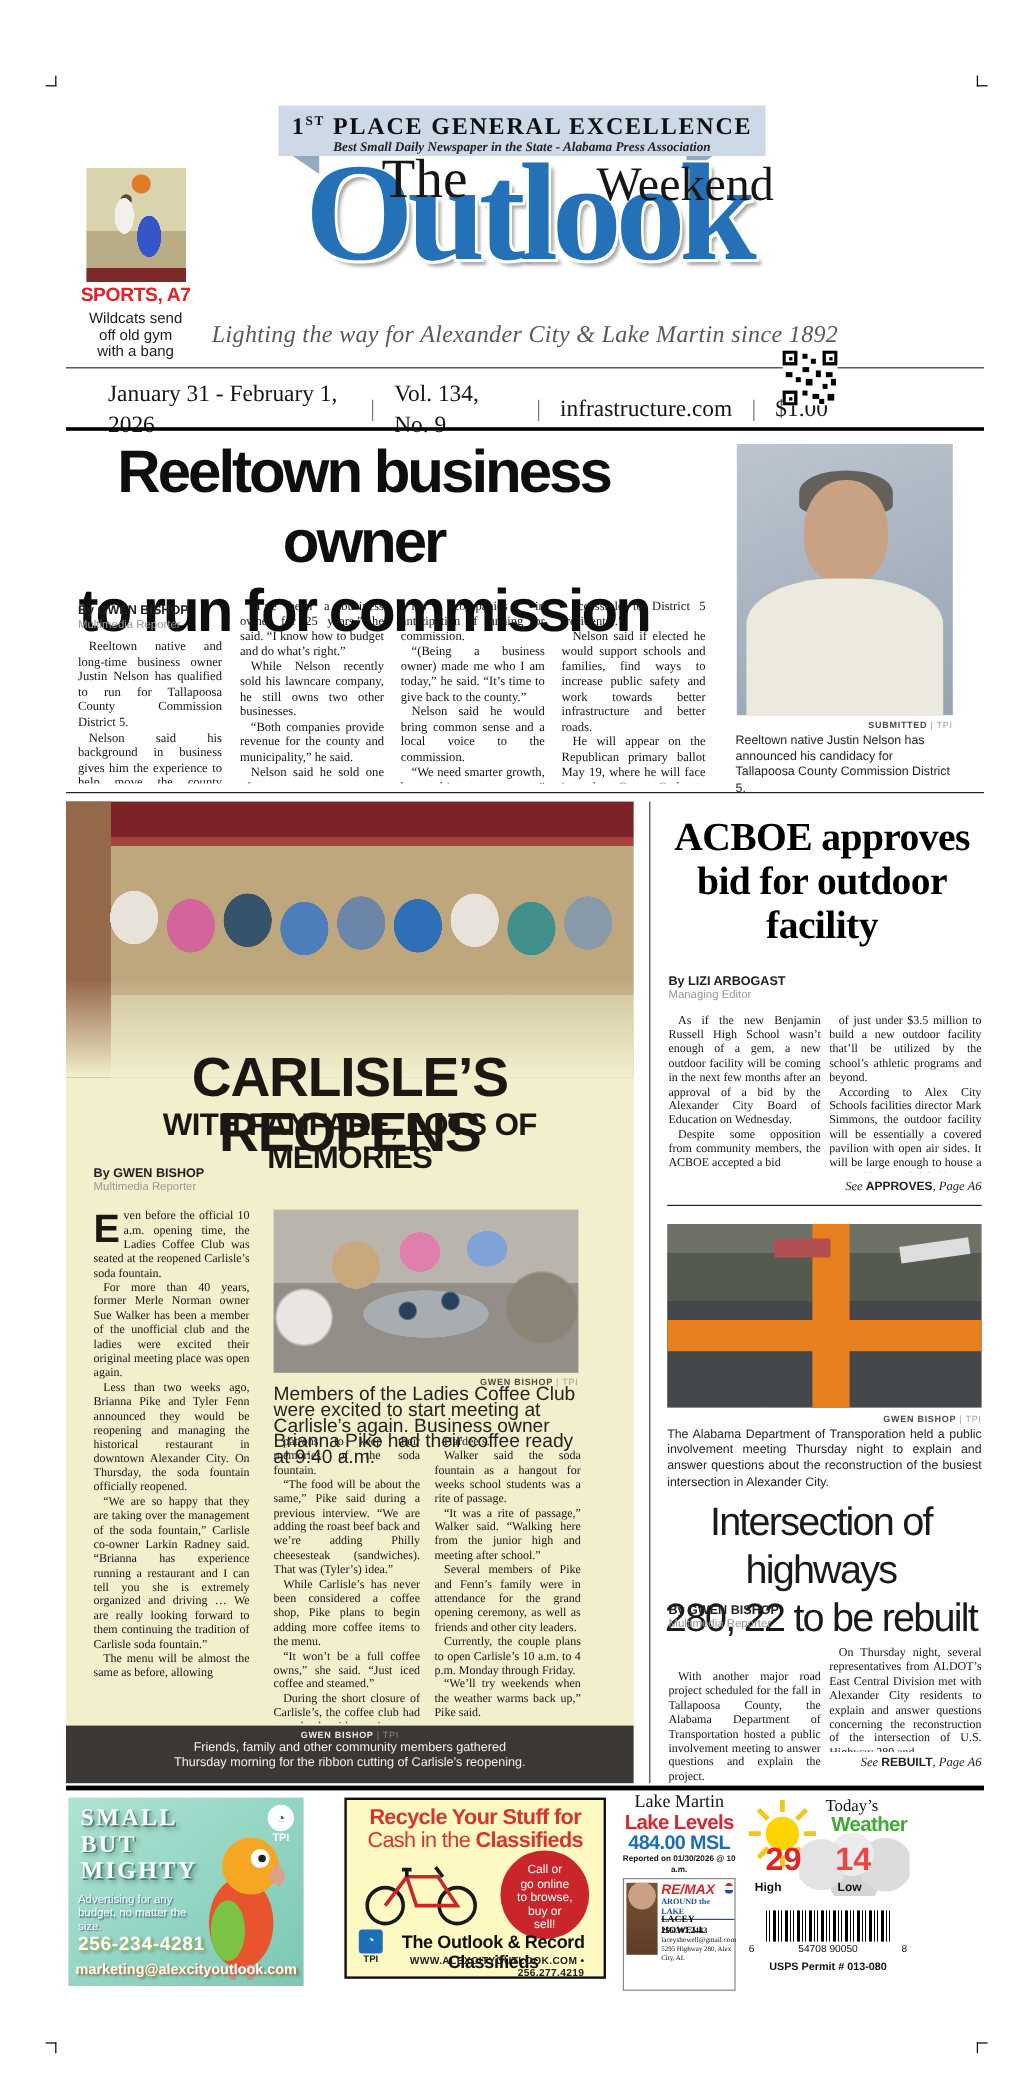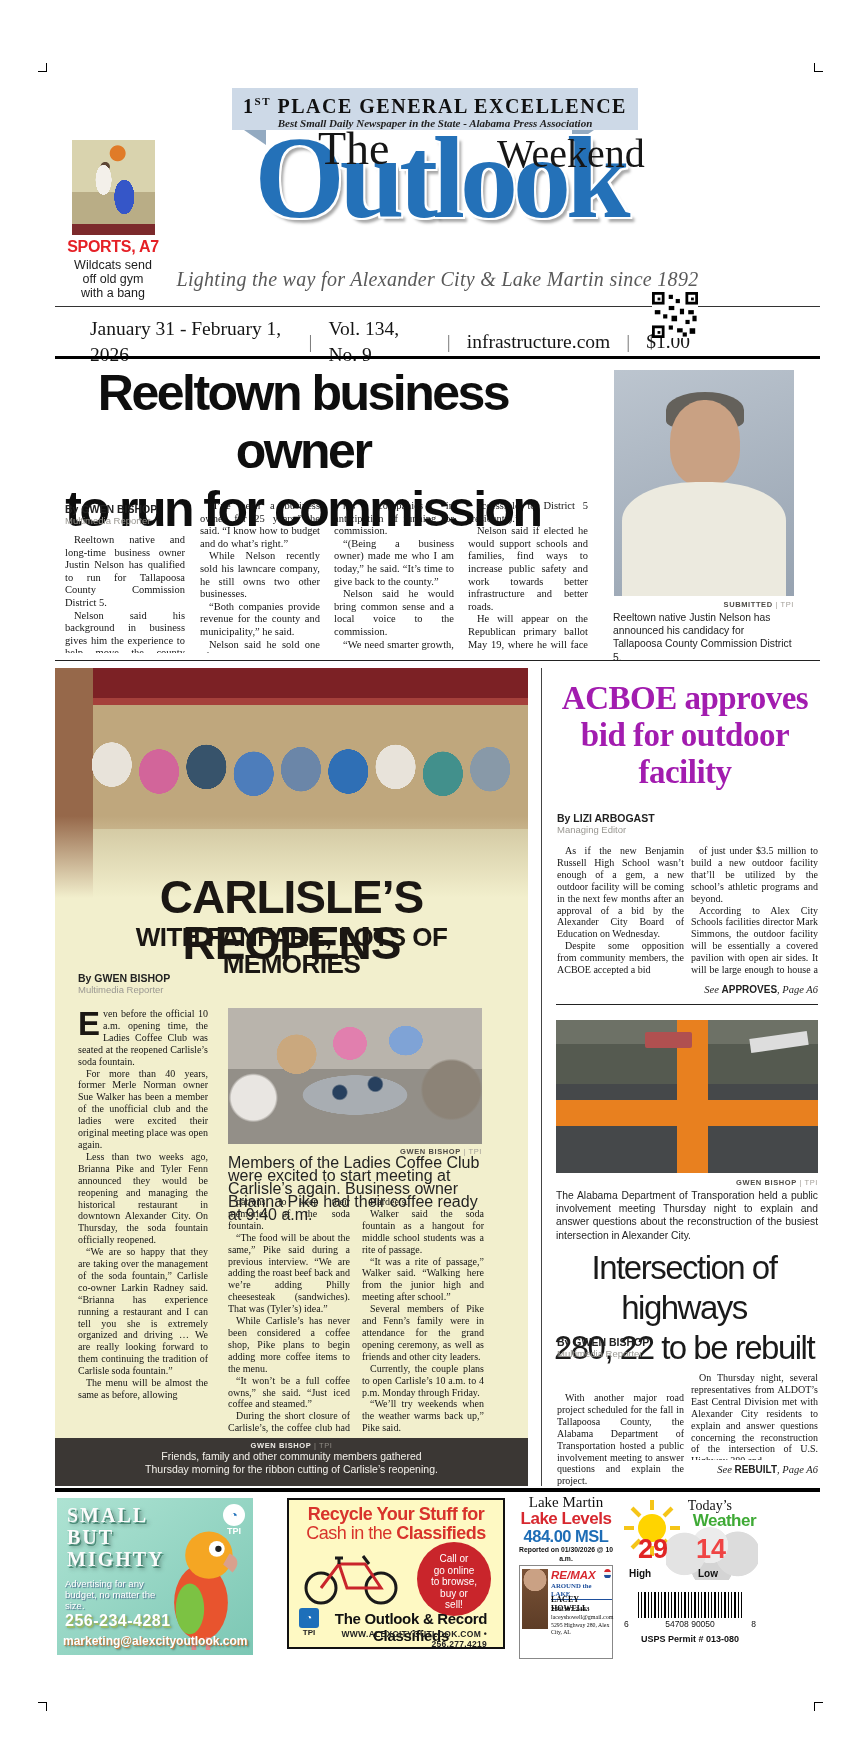--- a/index.html
+++ b/index.html
@@ -120,21 +120,21 @@
 #feat-col2{left:173px;top:528px;width:122px;height:240px}
 #feat-col3{left:307px;top:528px;width:122px;height:240px}
 #feat-bar{position:absolute;left:0;top:770px;width:473px;height:48px;background:#3b3734;
  text-align:center;padding-top:3px}
 #feat-bar .credit2{font:bold 7.5px/9px "Liberation Sans",sans-serif;color:#efece6;letter-spacing:.6px}
 #feat-bar .credit2 .org{color:#8f8b84;font-weight:normal}
 #feat-bar .bcap{font:10.5px/13px "Liberation Sans",sans-serif;color:#f4f1ea}
 
 
 #vrule{left:541px;top:668px;width:1px;height:818px;background:#444}
-#acboe-h{left:551px;top:680px;width:268px;text-align:center;color:#a21caf;
+#acboe-h{left:551px;top:680px;width:268px;text-align:center;color:#000000;
  font:bold 33px/37px "Liberation Serif",serif;letter-spacing:-.5px}
 #acboe-h div{display:block}
 #acboe-byline{left:557px;top:812px}
 .rcol{position:absolute;width:127px;font:10px/11.9px "Liberation Serif",serif;
  text-align:justify;overflow:hidden;color:#141414}
 .rcol p{margin:0;text-indent:8px}
 #acboe-col1{left:557px;top:845px;height:138px}
 #acboe-col2{left:691px;top:845px;height:132px}
 .jump{position:absolute;text-align:right;font:italic 10.5px/12px "Liberation Serif",serif;color:#222}
 .jump .jw{font:bold 10px/12px "Liberation Sans",sans-serif;font-style:normal}
@@ -373,21 +373,21 @@
     <div id="feat-inset"></div>
     <div class="fcol" id="feat-col2">
         <p>patrons to keep their memories of the soda fountain.</p>
         <p>“The food will be about the same,” Pike said during a previous interview. “We are adding the roast beef back and we’re adding Philly cheesesteak (sandwiches). That was (Tyler’s) idea.”</p>
         <p>While Carlisle’s has never been considered a coffee shop, Pike plans to begin adding more coffee items to the menu.</p>
         <p>“It won’t be a full coffee owns,” she said. “Just iced coffee and steamed.”</p>
         <p>During the short closure of Carlisle’s, the coffee club had to make do with meeting at</p>
       </div>
     <div class="fcol" id="feat-col3">
         <p>Hardee’s.</p>
-        <p>Walker said the soda fountain as a hangout for middle school students was a rite of passage.</p>
+        <p>Walker said the soda fountain as a hangout for weeks school students was a rite of passage.</p>
         <p>“It was a rite of passage,” Walker said. “Walking here from the junior high and meeting after school.”</p>
         <p>Several members of Pike and Fenn’s family were in attendance for the grand opening ceremony, as well as friends and other city leaders.</p>
         <p>Currently, the couple plans to open Carlisle’s 10 a.m. to 4 p.m. Monday through Friday.</p>
         <p>“We’ll try weekends when the weather warms back up,” Pike said.</p>
       </div>
     <div id="feat-bar">
       <div class="credit2"><span>GWEN BISHOP</span> <span class="org">| TPI</span></div>
       <div class="bcap">Friends, family and other community members gathered</div>
       <div class="bcap">Thursday morning for the ribbon cutting of Carlisle’s reopening.</div>
     </div>

